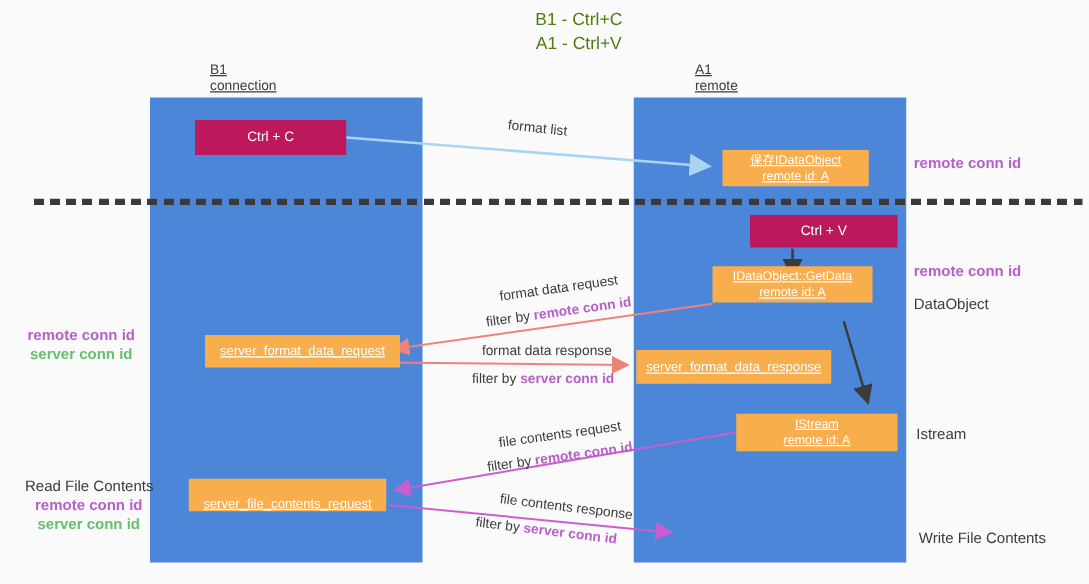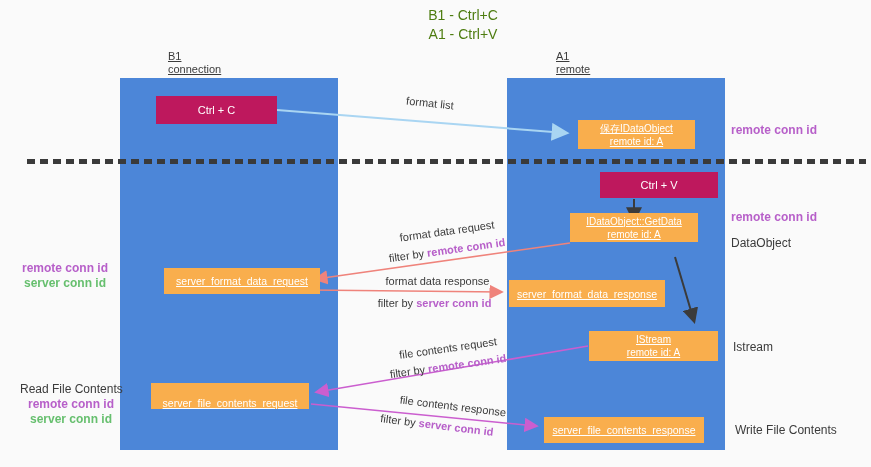--- a/index.html
+++ b/index.html
@@ -110,23 +110,20 @@
 
   <div class="abs node orange two" style="left:589px;top:331px;width:129px;height:30px;">
     <span>IStream</span>
     <span>remote id: A</span>
   </div>
 
   <div class="abs node orange one" style="left:151px;top:383px;width:158px;height:26px;justify-content:flex-end;">
     <span>server_file_contents_request</span>
   </div>
 
-  <div class="abs node orange one" style="left:544px;top:417px;width:160px;height:26px;">
-    <span>server_file_contents_response</span>
-  </div>
 
   <div class="abs msg" style="left:385px;top:96px;width:90px;transform:rotate(6deg);">format list</div>
 
   <div class="abs msg" style="left:393px;top:224px;width:108px;transform:rotate(-8deg);">format data request</div>
   <div class="abs msg" style="left:383px;top:243px;width:128px;transform:rotate(-8deg);">
     <span>filter by </span><span class="purple">remote conn id</span>
   </div>
 
   <div class="abs msg" style="left:385px;top:274px;width:105px;">format data response</div>
   <div class="abs msg" style="left:377px;top:296px;width:115px;">

